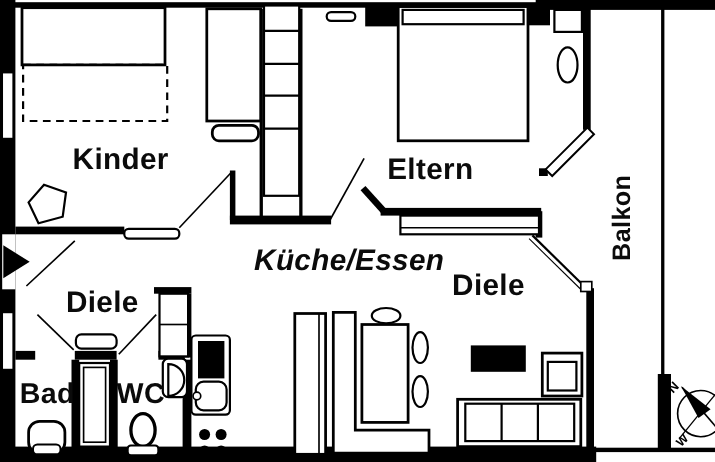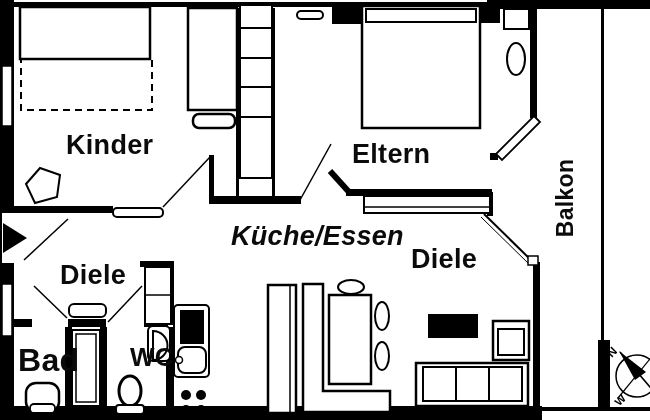--- a/index.html
+++ b/index.html
@@ -10,22 +10,22 @@
   .plan-svg{position:absolute;left:0;top:0;}
   .room-label{
     position:absolute;font-weight:bold;color:#0b0b0b;white-space:nowrap;
     font-family:"Liberation Sans",sans-serif;letter-spacing:0.3px;line-height:1;
   }
   .lbl-kinder{left:66px;top:132px;font-size:27px;}
   .lbl-eltern{left:352px;top:141px;font-size:27px;}
   .lbl-diele{left:60px;top:233px;font-size:27px;margin-top:29px;}
   .lbl-kueche{left:231px;top:223px;font-size:27px;font-style:italic;}
   .lbl-wohnen{left:411px;top:246px;font-size:27px;}
-  .lbl-bad{left:18px;top:344px;font-size:32px;}
-  .lbl-wc{left:106px;top:344px;font-size:26px;margin-left:24px;}
+  .lbl-bad{left:18px;top:344px;font-size:26px;}
+  .lbl-wc{left:106px;top:344px;font-size:26px;}
   .lbl-balkon{
     left:526px;top:186px;width:80px;height:24px;font-size:23px;text-align:center;
     transform:rotate(-90deg);transform-origin:center;
   }
 </style>
 </head>
 <body>
 
 <div class="stage">
 

